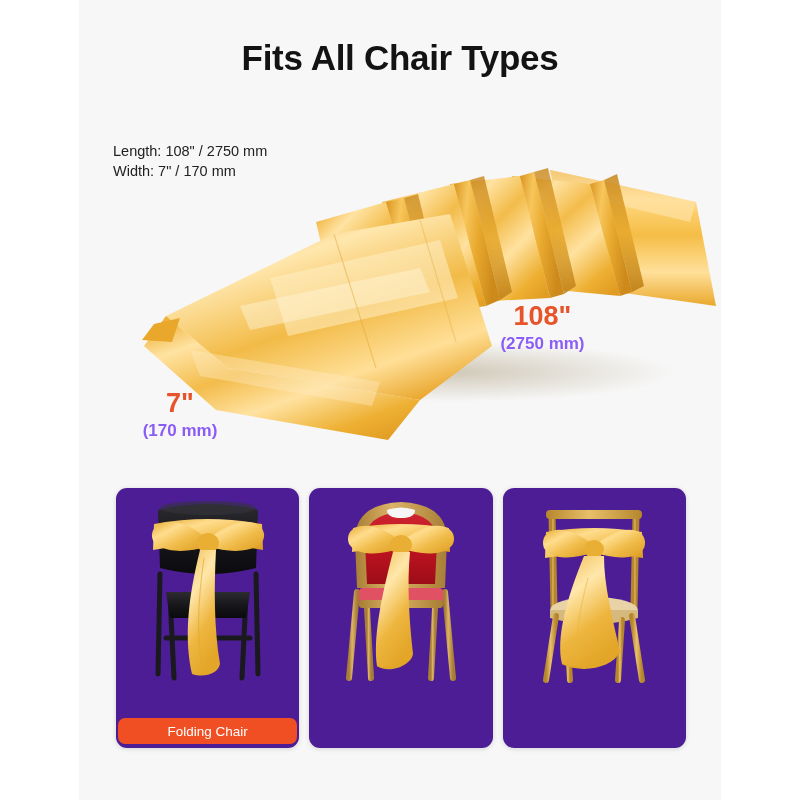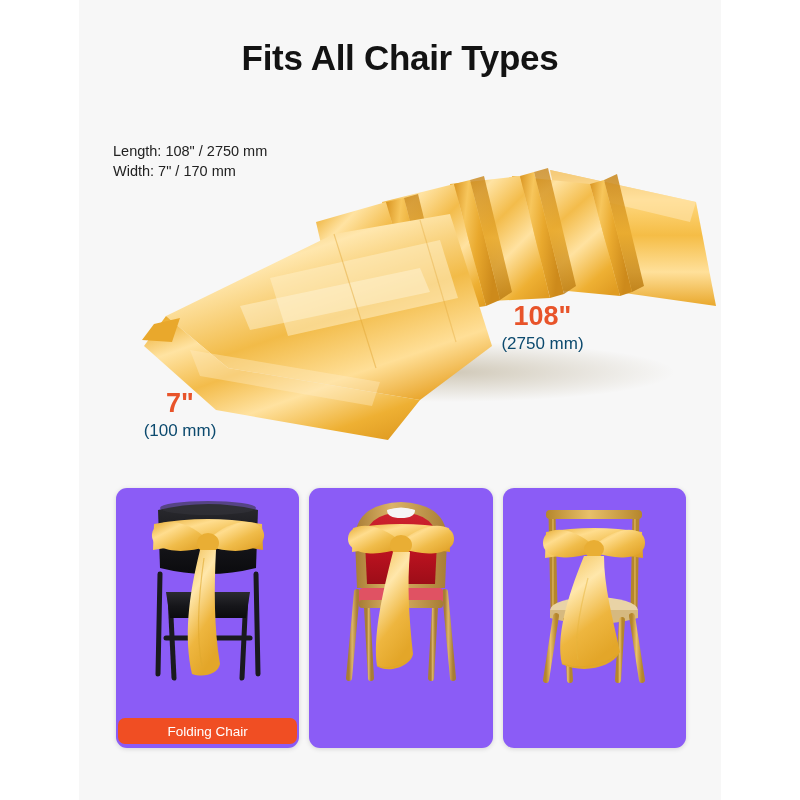--- a/index.html
+++ b/index.html
@@ -20,29 +20,29 @@
   .specs{position:absolute;left:113px;top:141px;color:#222;font-size:14.5px;line-height:20px;}
   .specs div{white-space:nowrap;}
 
   
   .hero{position:absolute;left:120px;top:110px;width:600px;height:340px;}
   .hero svg{display:block;width:600px;height:340px;overflow:visible;}
 
   
   .callout{position:absolute;text-align:center;}
   .callout .big{font-size:27px;font-weight:bold;color:#e8542a;line-height:1;}
-  .callout .sub{font-size:17px;color:#0c4a6e;margin-top:5px;line-height:1;}
+  .callout .sub{font-size:17px;color:#8b5cf6;margin-top:5px;line-height:1;font-weight:bold;}
   #callout-length{left:455px;top:303px;width:175px;}
   #callout-width{left:120px;top:390px;width:120px;}
 
   
   .cards{position:absolute;left:116px;top:488px;width:570px;height:260px;
          display:flex;gap:10px;}
   .card{
-    position:relative;flex:1;background:#8b5cf6;border-radius:11px;
+    position:relative;flex:1;background:#4c1d95;border-radius:11px;
     box-shadow:0 1px 5px rgba(0,0,0,.14);
     display:flex;flex-direction:column;align-items:center;justify-content:flex-start;
     overflow:hidden;
   }
   .card .art{width:100%;height:212px;display:flex;align-items:center;justify-content:center;}
   .card .art svg{display:block;}
   .chip{
     position:absolute;left:2px;right:2px;bottom:4px;height:26px;
     background:#f04e23;border-radius:7px;color:#fff;font-size:13.5px;
     display:flex;align-items:center;justify-content:center;
@@ -142,21 +142,21 @@
     </svg>
   </div>
 
   <div class="callout" id="callout-length">
     <div class="big">108"</div>
     <div class="sub">(2750 mm)</div>
   </div>
 
   <div class="callout" id="callout-width">
     <div class="big">7"</div>
-    <div class="sub">(100 mm)</div>
+    <div class="sub">(170 mm)</div>
   </div>
 
   <div class="cards">
 
     <div class="card">
       <div class="art">
         <svg width="172" height="212" viewBox="0 0 172 212" xmlns="http://www.w3.org/2000/svg">
           <defs>
             <linearGradient id="bowG" x1="0" y1="0" x2="1" y2="1">
               <stop offset="0%" stop-color="#e5a92f"></stop>

